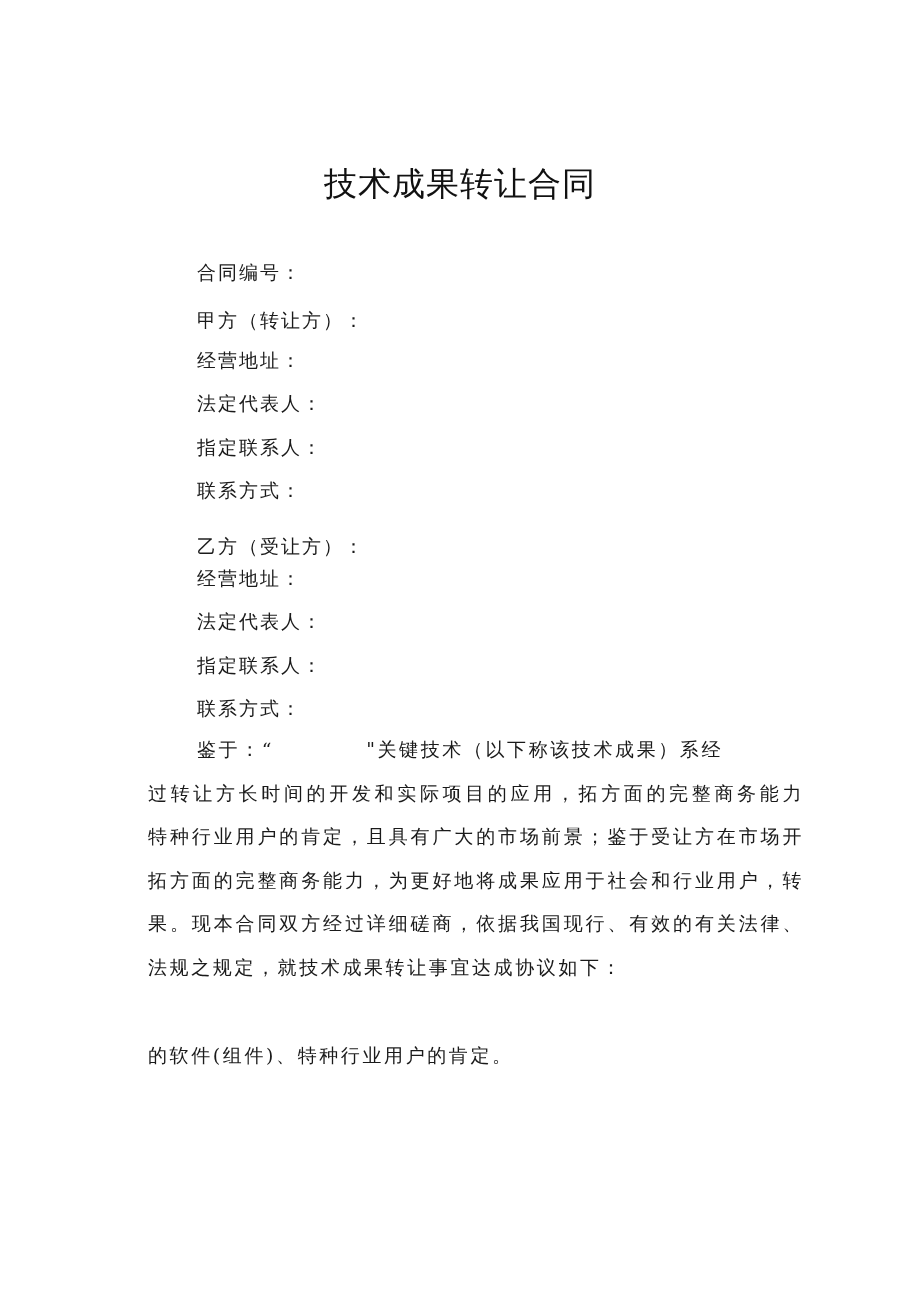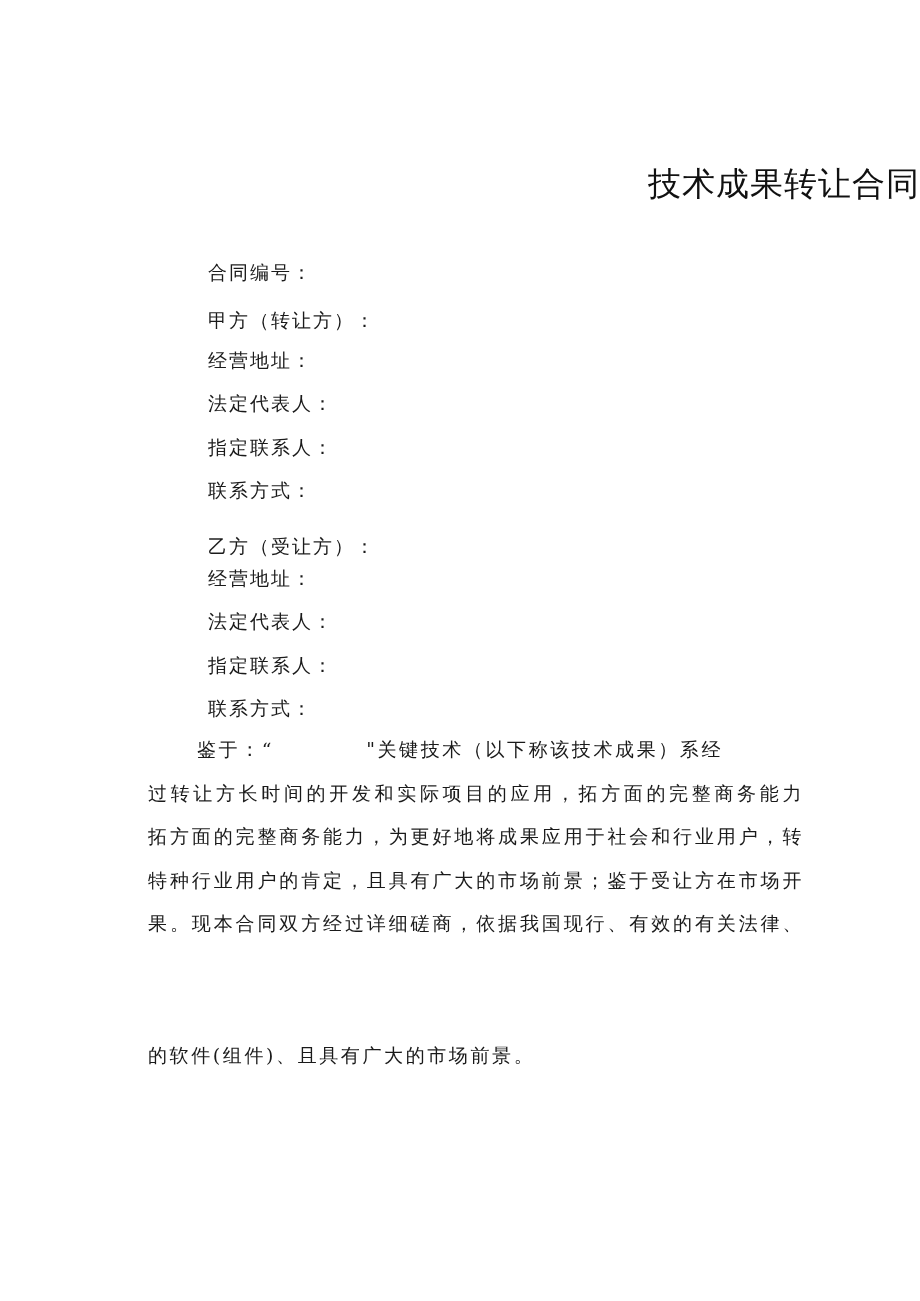--- a/index.html
+++ b/index.html
@@ -20,36 +20,35 @@
     left: 0; top: 0;
     width: 920px;
     height: 1301px;
     background: #fff;
   }
   .title {
     position: absolute;
     top: 162px;
     left: 0;
     width: 920px;
-    text-align: right;
+    text-align: center;
     font-size: 33px;
     letter-spacing: 1px;
     font-family: "DejaVu Sans", "Liberation Sans", sans-serif;
     font-weight: normal;
     color: #111;
     margin: 0;
   }
   .field {
     position: absolute;
     left: 197px;
     font-size: 19px;
     letter-spacing: 2px;
     line-height: 24px;
     white-space: nowrap;
-    margin-left: 11px;
   }
   .para {
     position: absolute;
     left: 148px;
     width: 656px;
     font-size: 19px;
     line-height: 43.6px;
     letter-spacing: 2.6px;
     text-align: justify;
     margin: 0;
@@ -80,22 +79,23 @@
   <div class="field" style="top:478px">联系方式：</div>
   <div class="field" style="top:534px">乙方（受让方）：</div>
   <div class="field" style="top:566px">经营地址：</div>
   <div class="field" style="top:609px">法定代表人：</div>
   <div class="field" style="top:653px">指定联系人：</div>
   <div class="field" style="top:696px">联系方式：</div>
 
   <div class="para" style="top:728px">
     <span class="line last"><span class="indent"></span><span>鉴于：“</span><span class="gap"></span><span>"关键技术（以下称该技术成果）系经</span></span>
     <span class="line">过转让方长时间的开发和实际项目的应用，拓方面的完整商务能力</span>
+    <span class="line">特种行业用户的肯定，且具有广大的市场前景；鉴于受让方在市场开</span>
     <span class="line">拓方面的完整商务能力，为更好地将成果应用于社会和行业用户，转</span>
-    <span class="line">特种行业用户的肯定，且具有广大的市场前景；鉴于受让方在市场开</span>
     <span class="line">果。现本合同双方经过详细磋商，依据我国现行、有效的有关法律、</span>
+    <span class="line last">法规之规定，就技术成果转让事宜达成协议如下：</span>
   </div>
 
   <div class="para" style="top:1034px">
-    <span class="line last">的软件(组件)、且具有广大的市场前景。</span>
+    <span class="line last">的软件(组件)、特种行业用户的肯定。</span>
   </div>
 
 </div>
 
 </body></html>

